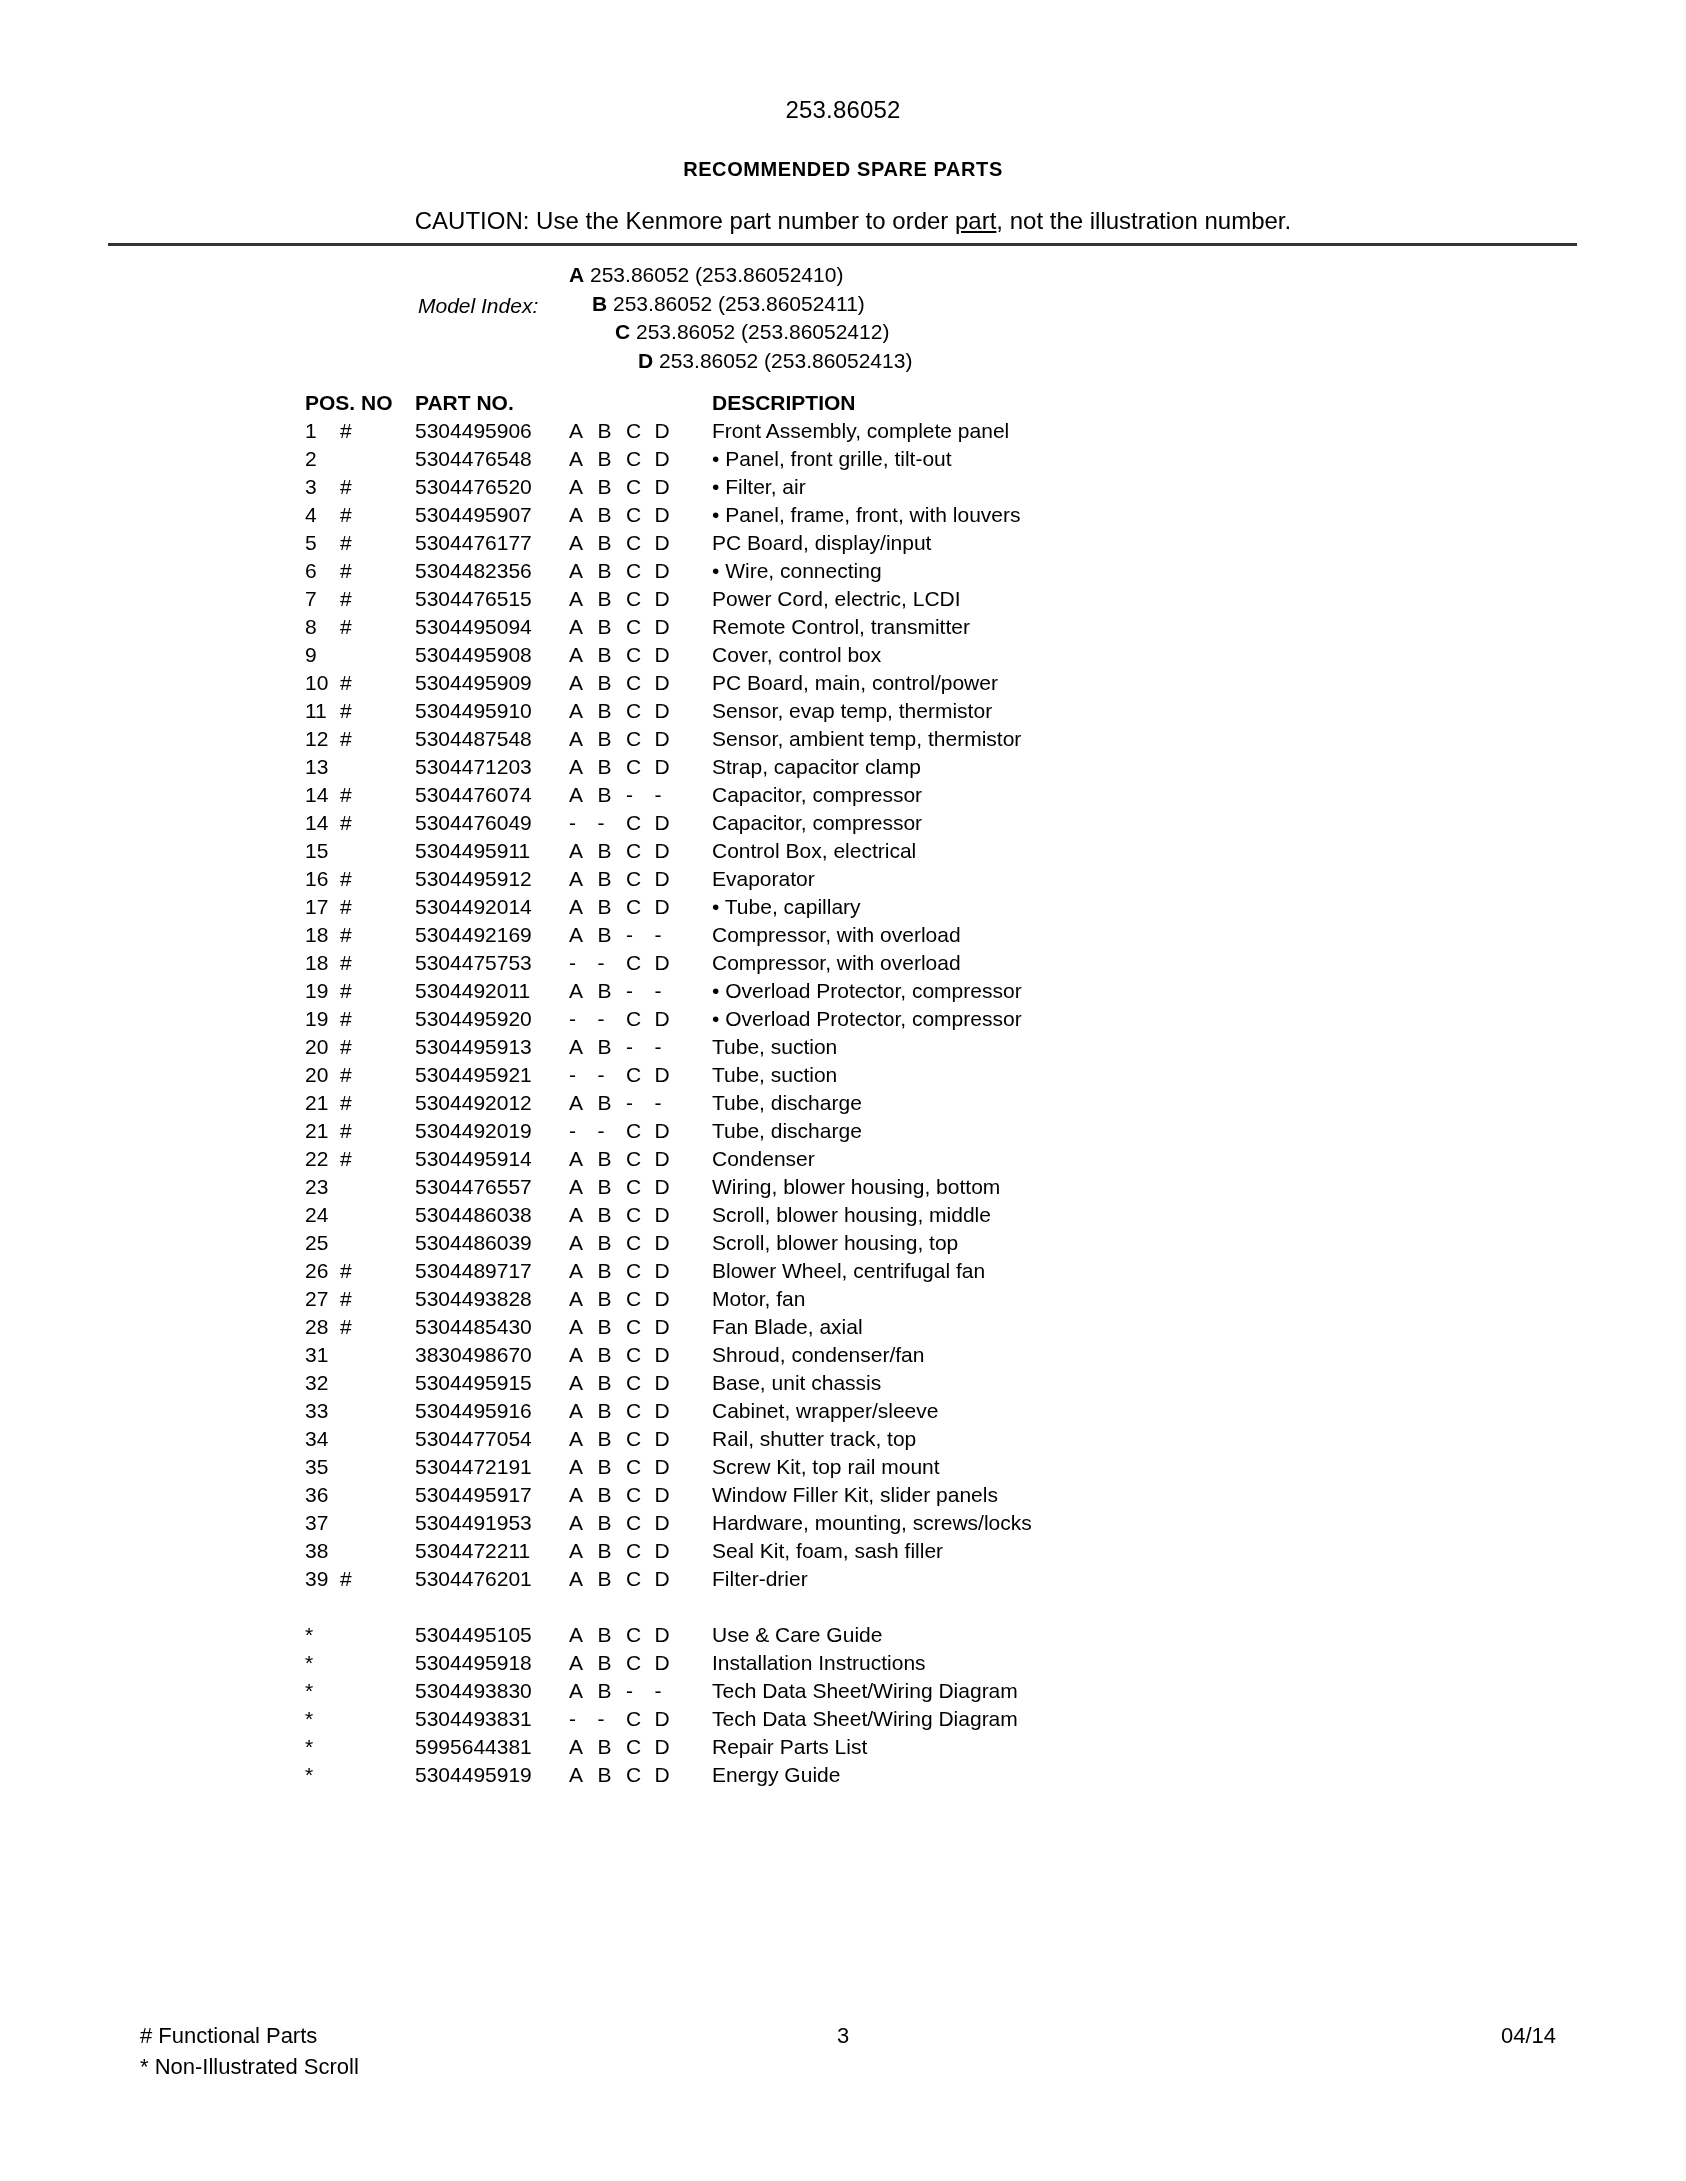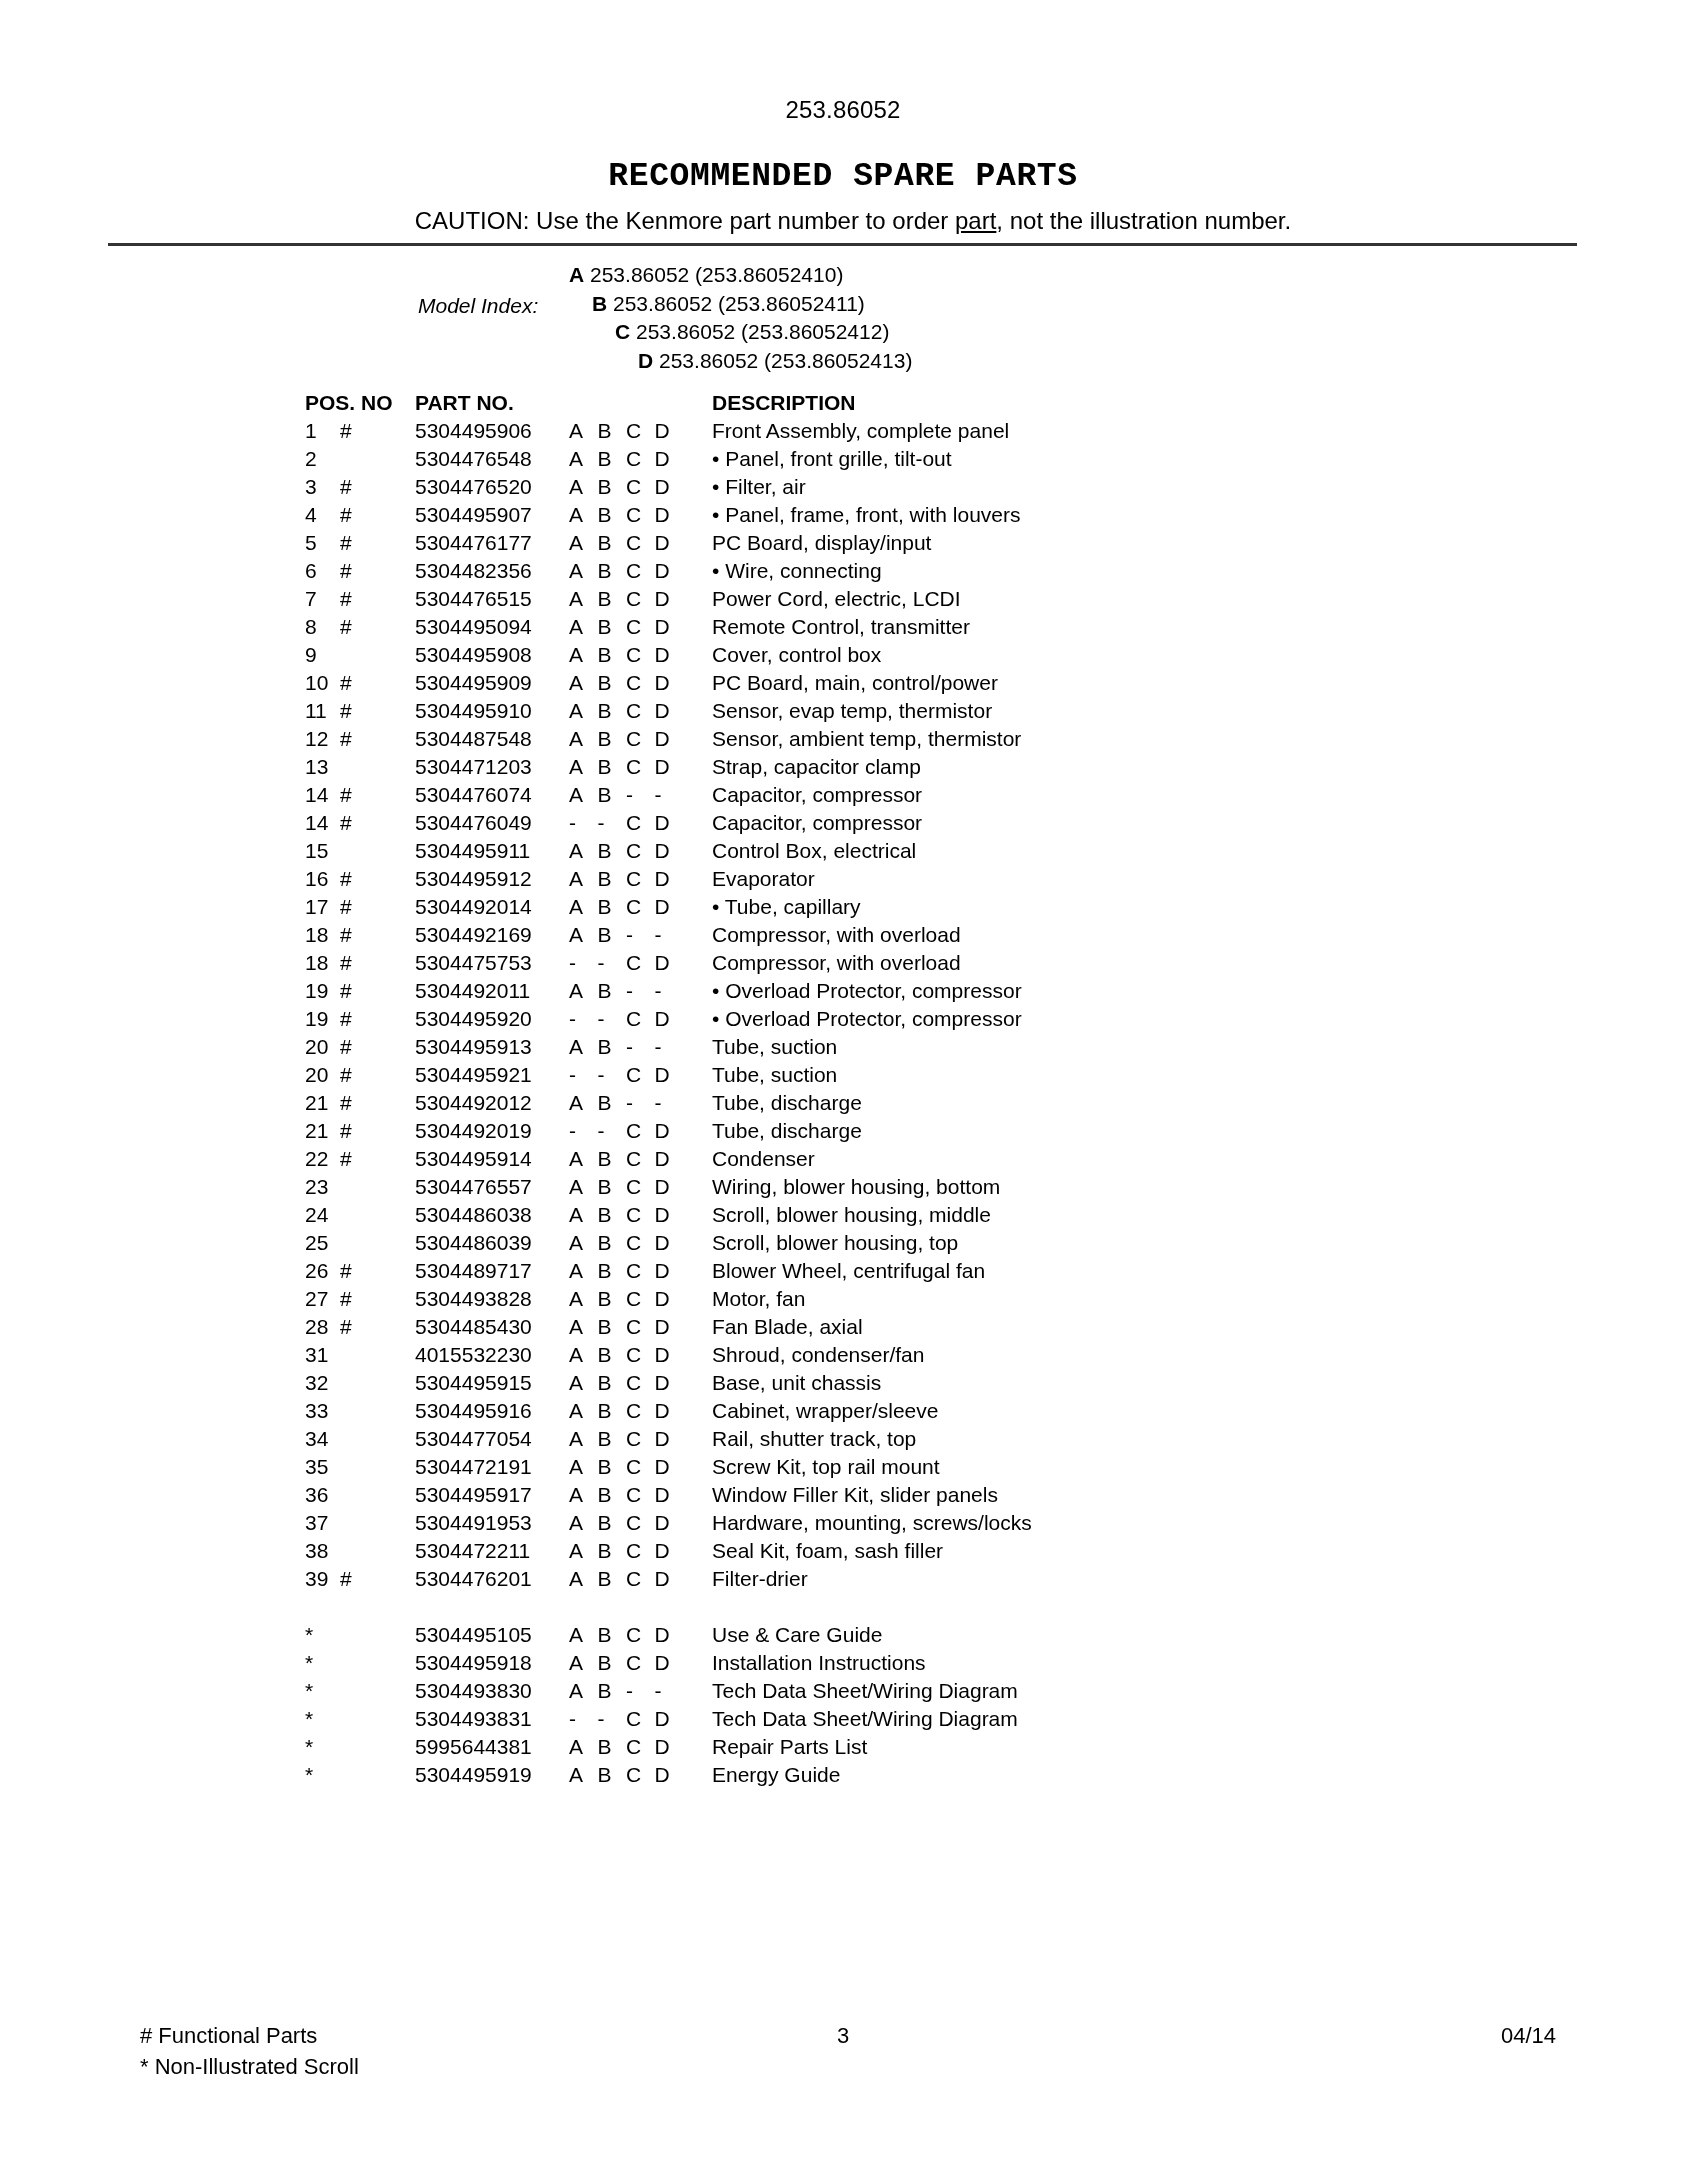--- a/index.html
+++ b/index.html
@@ -31,24 +31,23 @@
     text-align: center;
     font-size: 24px;
     letter-spacing: 0.2px;
   }
   .doc-title {
     position: absolute;
     top: 158px;
     left: 0;
     width: 1686px;
     text-align: center;
-    font-size: 33px;
+    font-size: 20px;
     font-weight: bold;
     letter-spacing: 0.6px;
-    font-family: Liberation Mono, monospace;
   }
   .caution-line {
     position: absolute;
     top: 207px;
     left: 0;
     width: 1686px;
     text-align: center;
     font-size: 24px;
     padding-left: 10px;
   }
@@ -411,21 +410,21 @@
         <div class="col-desc">Motor, fan</div>
       </div>
       <div class="p-row">
         <div class="col-pos"><span class="posnum">28</span><span class="hash">#</span></div>
         <div class="col-part">5304485430</div>
         <div class="col-idx"><span>A</span><span>B</span><span>C</span><span>D</span></div>
         <div class="col-desc">Fan Blade, axial</div>
       </div>
       <div class="p-row">
         <div class="col-pos"><span class="posnum">31</span><span class="hash"></span></div>
-        <div class="col-part">4015532230</div>
+        <div class="col-part">3830498670</div>
         <div class="col-idx"><span>A</span><span>B</span><span>C</span><span>D</span></div>
         <div class="col-desc">Shroud, condenser/fan</div>
       </div>
       <div class="p-row">
         <div class="col-pos"><span class="posnum">32</span><span class="hash"></span></div>
         <div class="col-part">5304495915</div>
         <div class="col-idx"><span>A</span><span>B</span><span>C</span><span>D</span></div>
         <div class="col-desc">Base, unit chassis</div>
       </div>
       <div class="p-row">

